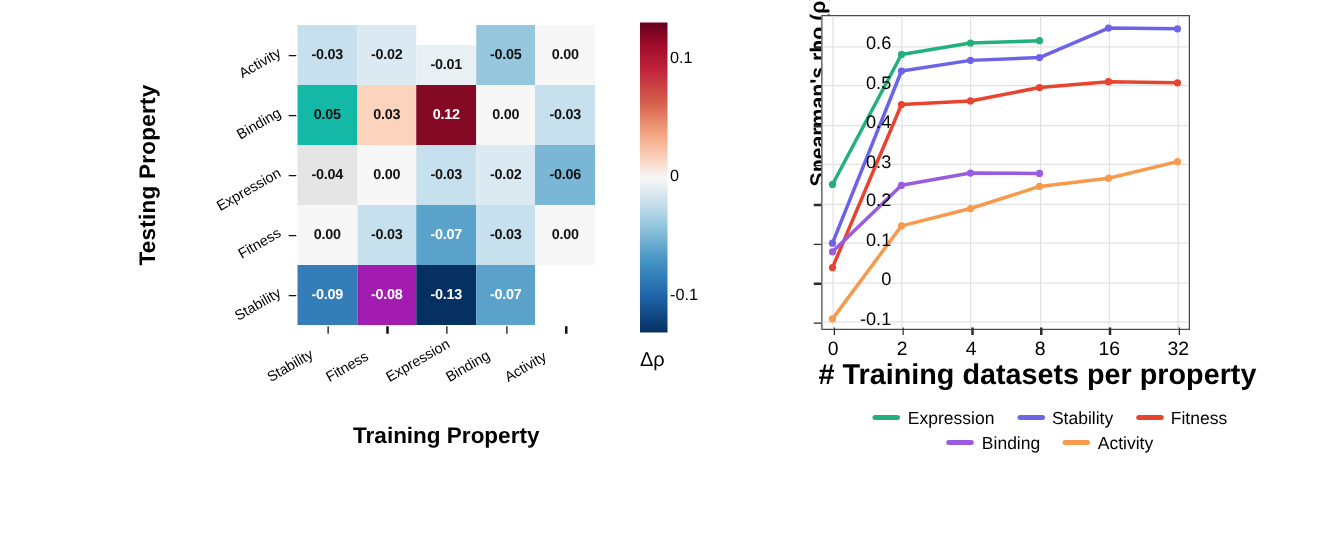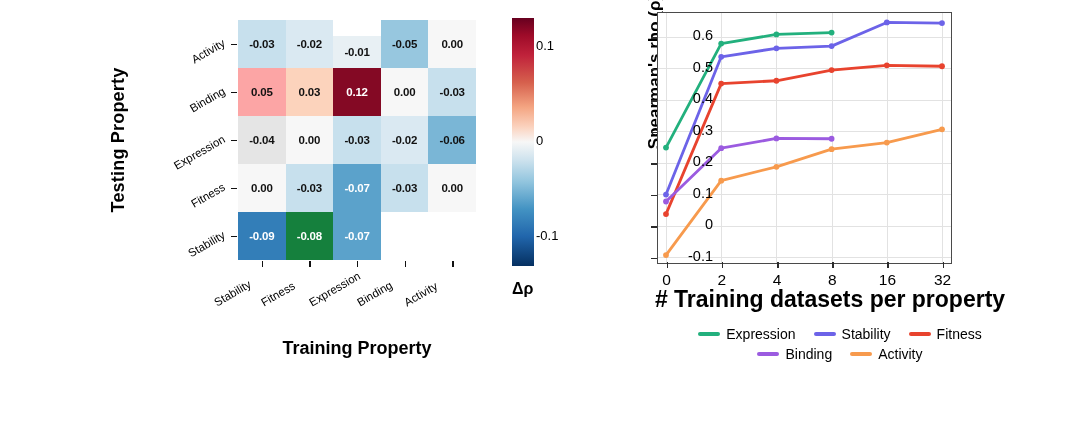--- a/index.html
+++ b/index.html
@@ -55,21 +55,21 @@
       #f4a582 36%,
       #fbd3bf 44%,
       #f7f7f7 50%,
       #cfe3ee 57%,
       #92c5de 66%,
       #4393c3 77%,
       #2166ac 88%,
       #053061 100%);
   }
   .cb-tick{position:absolute;left:24px;font-size:13px;white-space:nowrap;}
-  #cb-title{position:absolute;left:0px;top:262px;font-size:16px;font-weight:bold;}
+  #cb-title{position:absolute;left:0px;top:262px;font-size:16px;font-weight:normal;}
 
   
   #line-panel{position:absolute;left:600px;top:0;width:474px;height:390px;}
   #lc-ylabel{
     position:absolute;left:-58px;top:60px;width:230px;height:24px;
     transform:rotate(-90deg);transform-origin:center center;
     font-size:17px;font-weight:bold;text-align:center;white-space:nowrap;
   }
   #lc-plot{
     position:absolute;left:57px;top:12px;width:295px;height:252px;
@@ -105,37 +105,38 @@
   <div id="heatmap-panel">
 
     <div id="hm-ylabel">Testing Property</div>
 
     <div id="hm-grid">
         <div class="hm-cell" style="background: rgb(199, 224, 237); color: rgb(17, 17, 17);">-0.03</div>
         <div class="hm-cell" style="background: rgb(218, 233, 242); color: rgb(17, 17, 17);">-0.02</div>
         <div class="hm-cell" style="background: rgb(232, 240, 244); color: rgb(17, 17, 17); margin-top: 16px;">-0.01</div>
         <div class="hm-cell" style="background: rgb(151, 199, 223); color: rgb(17, 17, 17);">-0.05</div>
         <div class="hm-cell" style="background: rgb(247, 247, 247); color: rgb(17, 17, 17);">0.00</div>
-        <div class="hm-cell" style="background: #fca5a5; color: rgb(17, 17, 17);">0.05</div>
+        <div class="hm-cell" style="background: #14b8a6; color: rgb(17, 17, 17);">0.05</div>
         <div class="hm-cell" style="background: rgb(252, 211, 188); color: rgb(17, 17, 17);">0.03</div>
         <div class="hm-cell" style="background: rgb(132, 9, 36); color: rgb(255, 255, 255);">0.12</div>
         <div class="hm-cell" style="background: rgb(247, 247, 247); color: rgb(17, 17, 17);">0.00</div>
         <div class="hm-cell" style="background: rgb(199, 224, 237); color: rgb(17, 17, 17);">-0.03</div>
         <div class="hm-cell" style="background: #e5e5e5; color: rgb(17, 17, 17);">-0.04</div>
         <div class="hm-cell" style="background: rgb(247, 247, 247); color: rgb(17, 17, 17);">0.00</div>
         <div class="hm-cell" style="background: rgb(199, 224, 237); color: rgb(17, 17, 17);">-0.03</div>
         <div class="hm-cell" style="background: rgb(218, 233, 242); color: rgb(17, 17, 17);">-0.02</div>
         <div class="hm-cell" style="background: rgb(122, 182, 214); color: rgb(17, 17, 17);">-0.06</div>
         <div class="hm-cell" style="background: rgb(247, 247, 247); color: rgb(17, 17, 17);">0.00</div>
         <div class="hm-cell" style="background: rgb(199, 224, 237); color: rgb(17, 17, 17);">-0.03</div>
         <div class="hm-cell" style="background: rgb(91, 162, 203); color: rgb(255, 255, 255);">-0.07</div>
         <div class="hm-cell" style="background: rgb(199, 224, 237); color: rgb(17, 17, 17);">-0.03</div>
         <div class="hm-cell" style="background: rgb(247, 247, 247); color: rgb(17, 17, 17);">0.00</div>
         <div class="hm-cell" style="background: rgb(51, 126, 184); color: rgb(255, 255, 255);">-0.09</div>
-        <div class="hm-cell" style="background: #15803d; color: rgb(255, 255, 255);">-0.08</div>
+        <div class="hm-cell" style="background: #a21caf; color: rgb(255, 255, 255);">-0.08</div>
+        <div class="hm-cell" style="background: rgb(5, 48, 97); color: rgb(255, 255, 255);">-0.13</div>
         <div class="hm-cell" style="background: rgb(91, 162, 203); color: rgb(255, 255, 255);">-0.07</div>
       </div>
 
     <div id="hm-yticks">
         <div class="hm-ytick-lab" style="left: 224px; top: 36px; transform: translateX(-100%) rotate(-30deg); transform-origin: 100% 50%;">Activity</div>
         <div class="hm-tick-dash" style="left: 231px; top: 44px; width: 6px; height: 1.4px;"></div>
         <div class="hm-ytick-lab" style="left: 224px; top: 84px; transform: translateX(-100%) rotate(-30deg); transform-origin: 100% 50%;">Binding</div>
         <div class="hm-tick-dash" style="left: 231px; top: 92px; width: 6px; height: 1.4px;"></div>
         <div class="hm-ytick-lab" style="left: 224px; top: 132px; transform: translateX(-100%) rotate(-30deg); transform-origin: 100% 50%;">Expression</div>
         <div class="hm-tick-dash" style="left: 231px; top: 140px; width: 6px; height: 1.4px;"></div>

